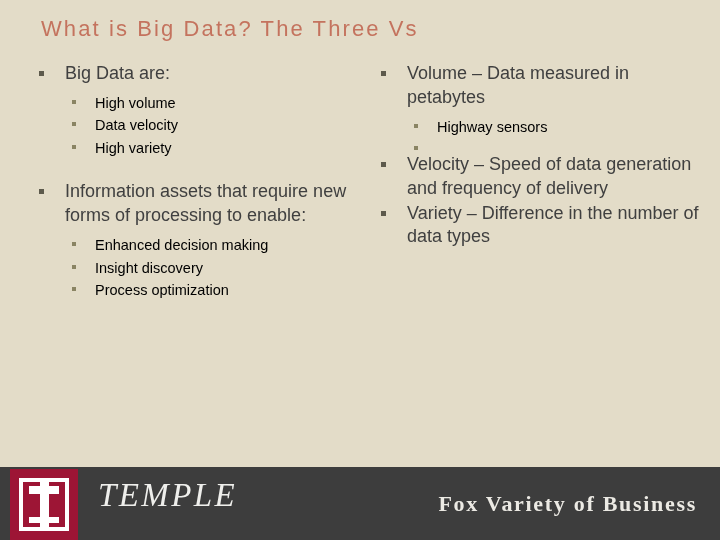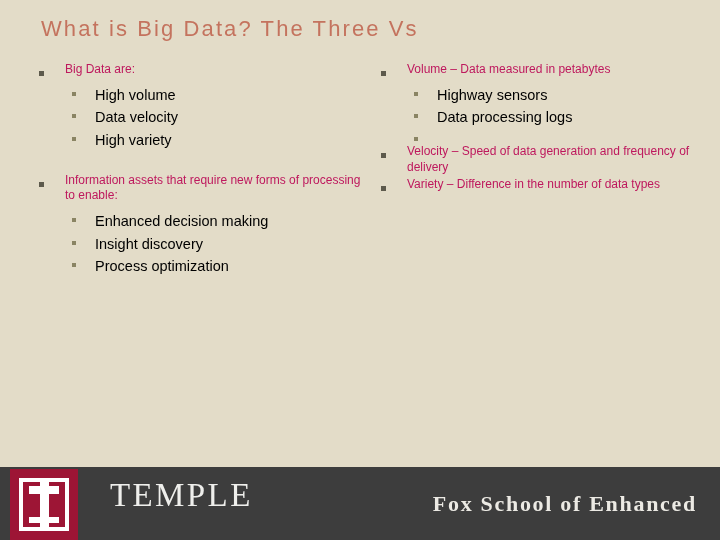--- a/index.html
+++ b/index.html
@@ -44,23 +44,23 @@
   }
   #left-column  { left: 33px;  width: 330px; }
   #right-column { left: 375px; width: 330px; }
 
   .block { margin: 0 0 0 0; }
 
   
   .l1 {
     position: relative;
     padding-left: 32px;
-    font-size: 12px;
+    font-size: 18px;
     line-height: 1.32;
-    color: #be185d;
+    color: #404040;
     margin-bottom: 1px;
   }
   .l1 .bullet {
     position: absolute;
     left: 6px;
     top: 9px;
     width: 5px;
     height: 5px;
     background: #5d5a4c;
     display: block;
@@ -153,22 +153,23 @@
     position: absolute;
     top: 25px;
     width: 10px;
     height: 13px;
     background: #9d1535;
   }
   #temple-mark .tnotch-l { left: 19px; }
   #temple-mark .tnotch-r { right: 19px; }
 
   #temple-wordmark {
-    margin-left: 32px;
+    margin-left: 20px;
     padding-top: 10px;
+    font-style: italic;
   }
   #temple-name {
     font-family: "Liberation Serif", serif;
     font-size: 33px;
     letter-spacing: 2.4px;
     color: #efefec;
     line-height: 1;
     font-weight: 400;
   }
   #temple-sub {
@@ -253,21 +254,20 @@
         <span class="bullet"></span>
         <span>Volume – Data measured in petabytes</span>
       </div>
       <div class="gap-sm"></div>
       <div class="l2">
         <span class="bullet"></span>
         <span>Highway sensors</span>
       </div>
       <div class="l2">
         <span class="bullet"></span>
-        <span>Data processing logs</span>
       </div>
       <div class="l2">
         <span class="bullet"></span>
       </div>
     </div>
 
     <div class="gap-lg"></div>
 
     <div class="block">
       <div class="l1">
@@ -294,17 +294,17 @@
         <div class="tarm"></div>
         <div class="tnotch-l"></div>
         <div class="tnotch-r"></div>
         <div class="tfoot"></div>
       </div>
       <div id="temple-wordmark">
         <div id="temple-name">TEMPLE</div>
       </div>
     </div>
 
-    <div id="fox-text">Fox School of Enhanced</div>
+    <div id="fox-text">Fox Variety of Business</div>
 
   </div>
 
 </div>
 
 </body></html>

